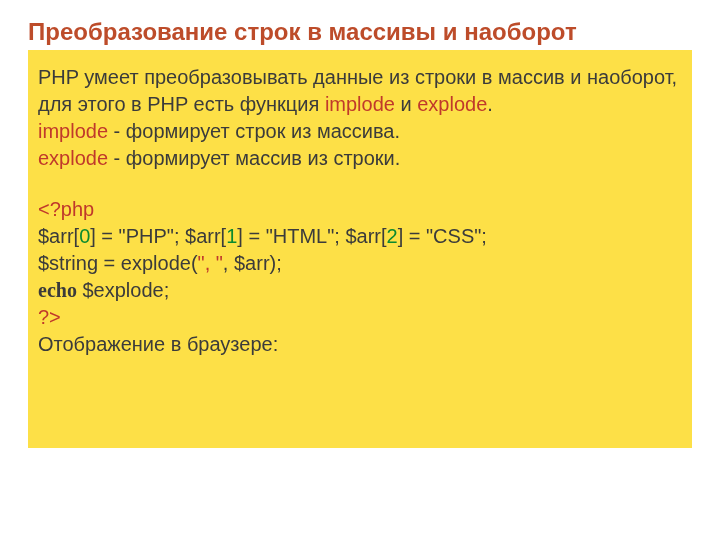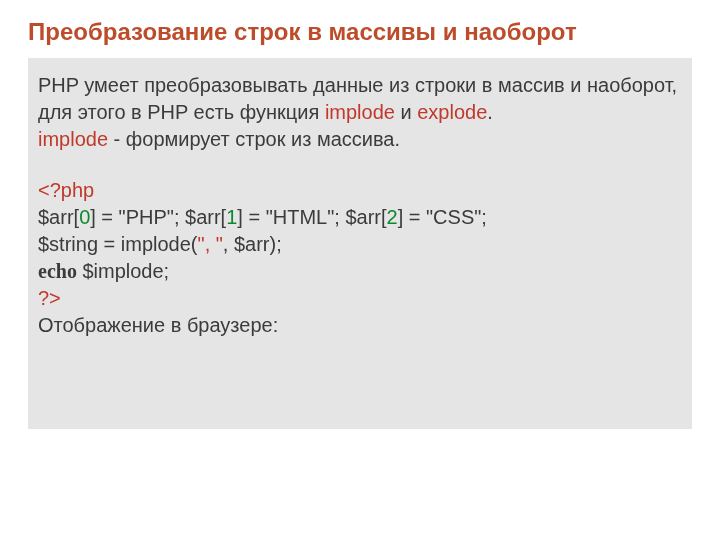--- a/index.html
+++ b/index.html
@@ -10,24 +10,24 @@
     font-family: Arial, Helvetica, sans-serif;
     overflow: hidden;
   }
   .slide {
     padding: 18px 28px 0 28px;
   }
   .title {
     color: #bd4c2a;
     font-size: 24px;
     font-weight: 700;
-    margin: 0 0 12px 0;
+    margin: 0 0 4px 0;
   }
   .content-block {
-    background: #e5e5e5;
+    background: #fde047;
     padding: 14px 12px 90px 10px;
     font-size: 20px;
     line-height: 1.35;
     color: #3b3b3b;
   }
   .crimson { color: #c0392b; }
   .num { color: #0a8a2f; font-style: normal; }
   .bold { font-weight: 700; font-family: Liberation Serif, serif; }
   .code-line { font-family: Arial, Helvetica, sans-serif; }
   p { margin: 0; }
@@ -42,36 +42,39 @@
   <div class="content-block">
 
     <p>
       <span>PHP умеет преобразовывать данные из строки в массив и наоборот, для этого в PHP есть функция </span><span class="crimson">implode</span><span> и </span><span class="crimson">explode</span><span>.</span>
     </p>
 
     <p>
       <span class="crimson">implode</span><span> - формирует строк из массива.</span>
     </p>
 
+    <p>
+      <span class="crimson">explode</span><span> - формирует массив из строки.</span>
+    </p>
 
     <div class="spacer"></div>
 
 
     <p class="code-line crimson">&lt;?php</p>
 
     <p class="code-line">
       <span>$arr[</span><span class="num">0</span><span>] = "PHP"; $arr[</span><span class="num">1</span><span>] = "HTML"; $arr[</span><span class="num">2</span><span>] = "CSS";</span>
     </p>
 
     <p class="code-line">
-      <span>$string = implode(</span><span class="crimson">", "</span><span>, $arr);</span>
+      <span>$string = explode(</span><span class="crimson">", "</span><span>, $arr);</span>
     </p>
 
     <p class="code-line">
-      <span class="bold">echo</span><span> $implode;</span>
+      <span class="bold">echo</span><span> $explode;</span>
     </p>
 
     <p class="code-line crimson">?&gt;</p>
 
     <p>Отображение в браузере:</p>
 
   </div>
 </div>
 
 </body></html>

